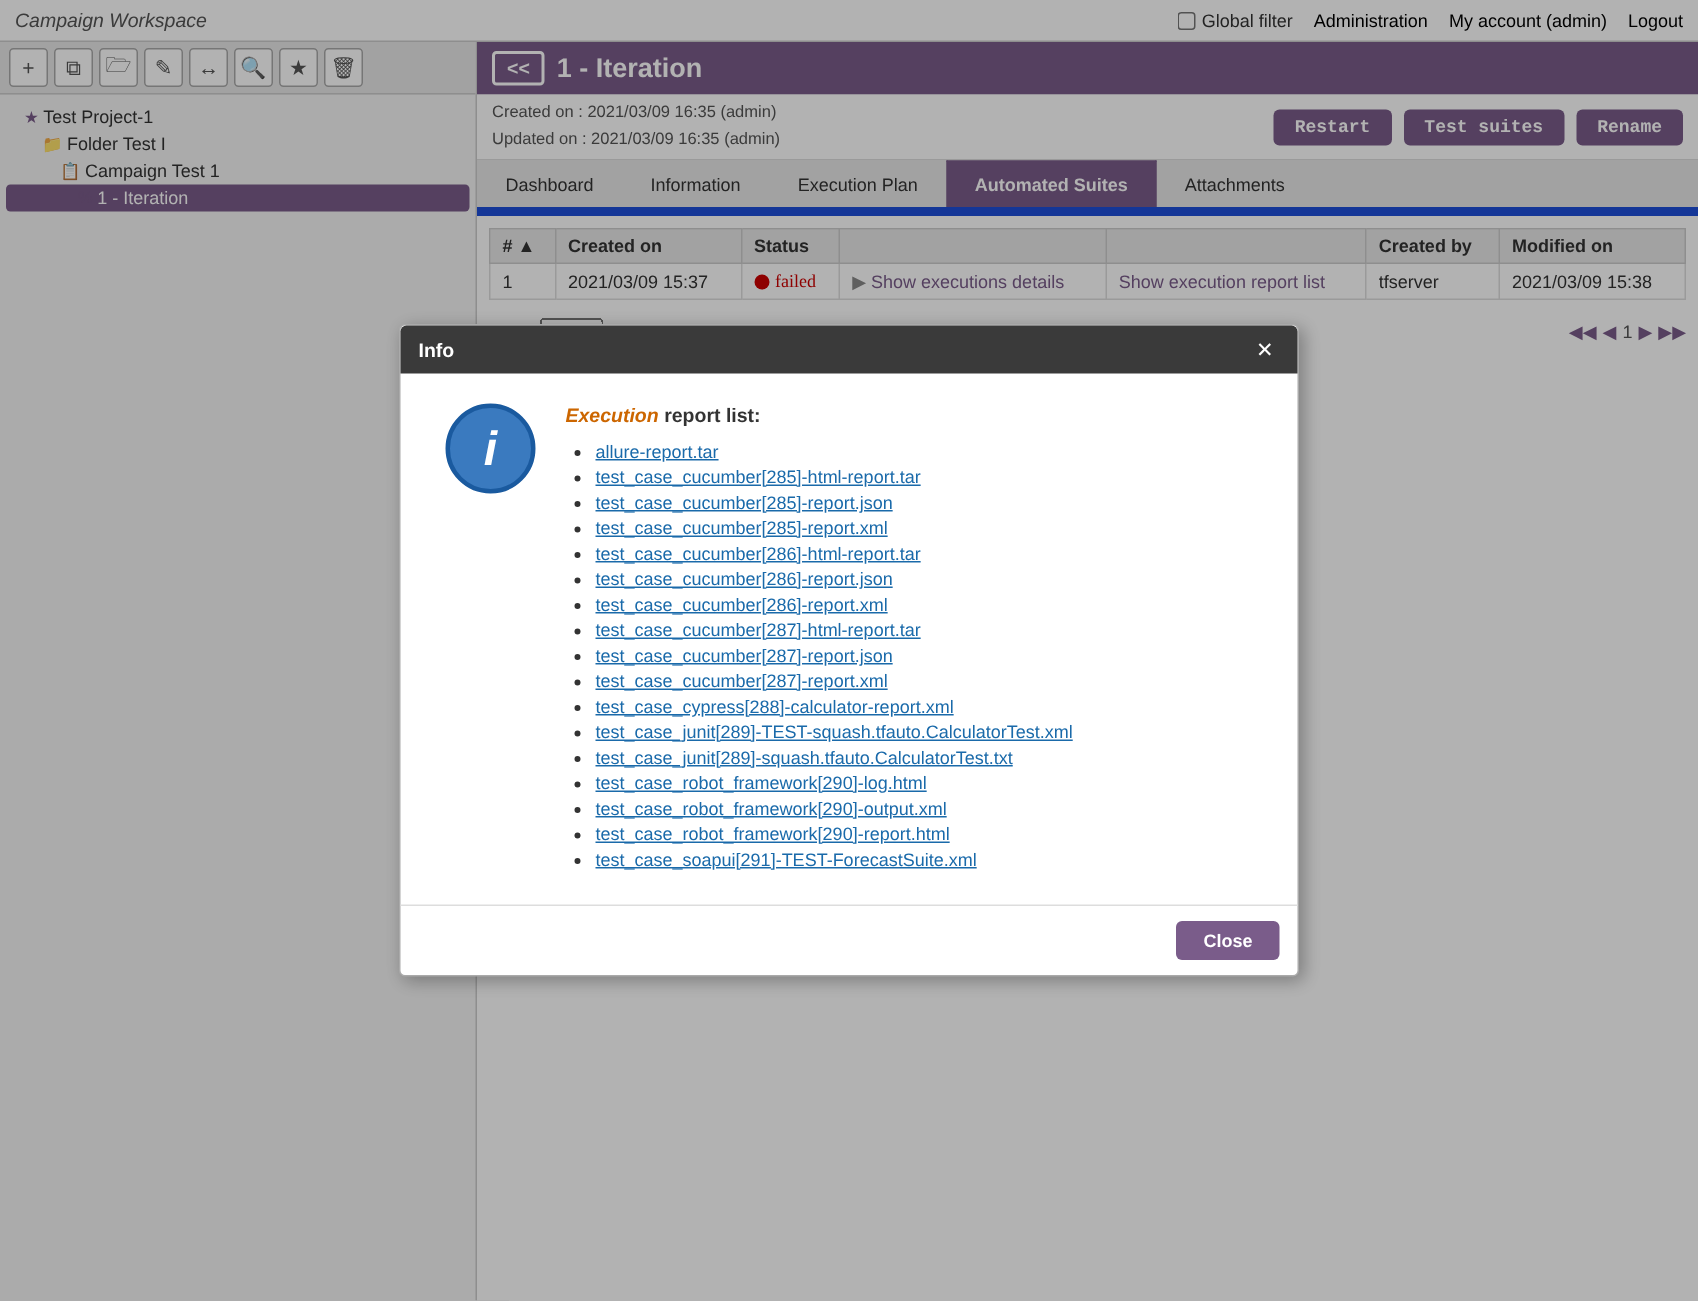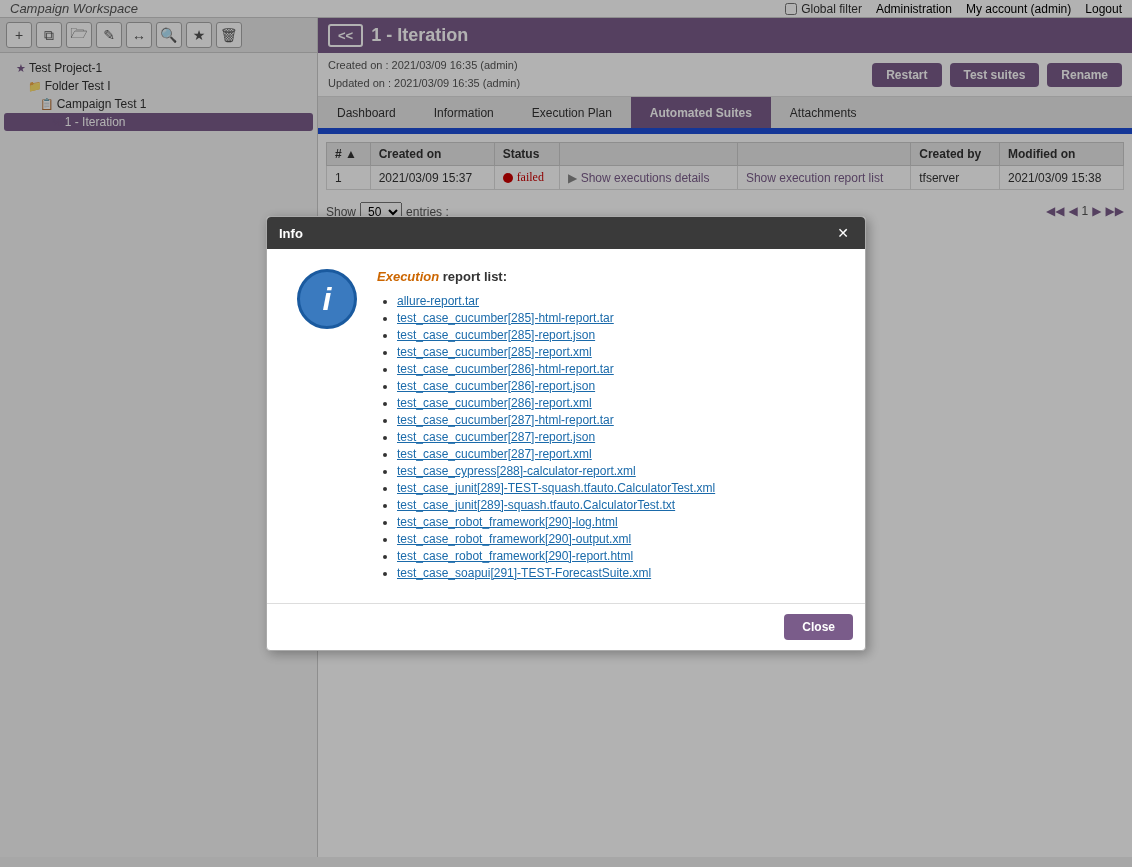--- a/index.html
+++ b/index.html
@@ -6,21 +6,21 @@
     body { font-family: Arial, sans-serif; font-size: 12px; background: #f0f0f0; color: #333; }
 
     
     .top-bar {
       background: #fff;
       border-bottom: 1px solid #ccc;
       display: flex;
       align-items: center;
       justify-content: space-between;
       padding: 4px 10px;
-      height: 18px;
+      height: 28px;
     }
     .top-bar-left { font-style: italic; font-size: 13px; color: #555; }
     .top-bar-right { display: flex; gap: 14px; align-items: center; font-size: 12px; }
     .top-bar-right a { color: #000000; text-decoration: none; }
     .global-filter-area { display: flex; align-items: center; gap: 4px; }
     .checkbox-small { width: 12px; height: 12px; }
 
     
     .main-layout { display: flex; height: calc(867px - 28px); }
 
@@ -101,20 +101,21 @@
     .info-row-right { display: flex; gap: 8px; }
     .action-btn {
       background: #7a5c8a;
       color: #fff;
       border: none;
       padding: 5px 14px;
       border-radius: 4px;
       cursor: pointer;
       font-size: 12px;
       font-weight: bold;
+      font-family: Liberation Mono, monospace;
     }
 
     
     .tabs-bar {
       display: flex;
       background: #e8e8e8;
       border-bottom: 6px solid #1d4ed8;
     }
     .tab {
       padding: 8px 18px;

